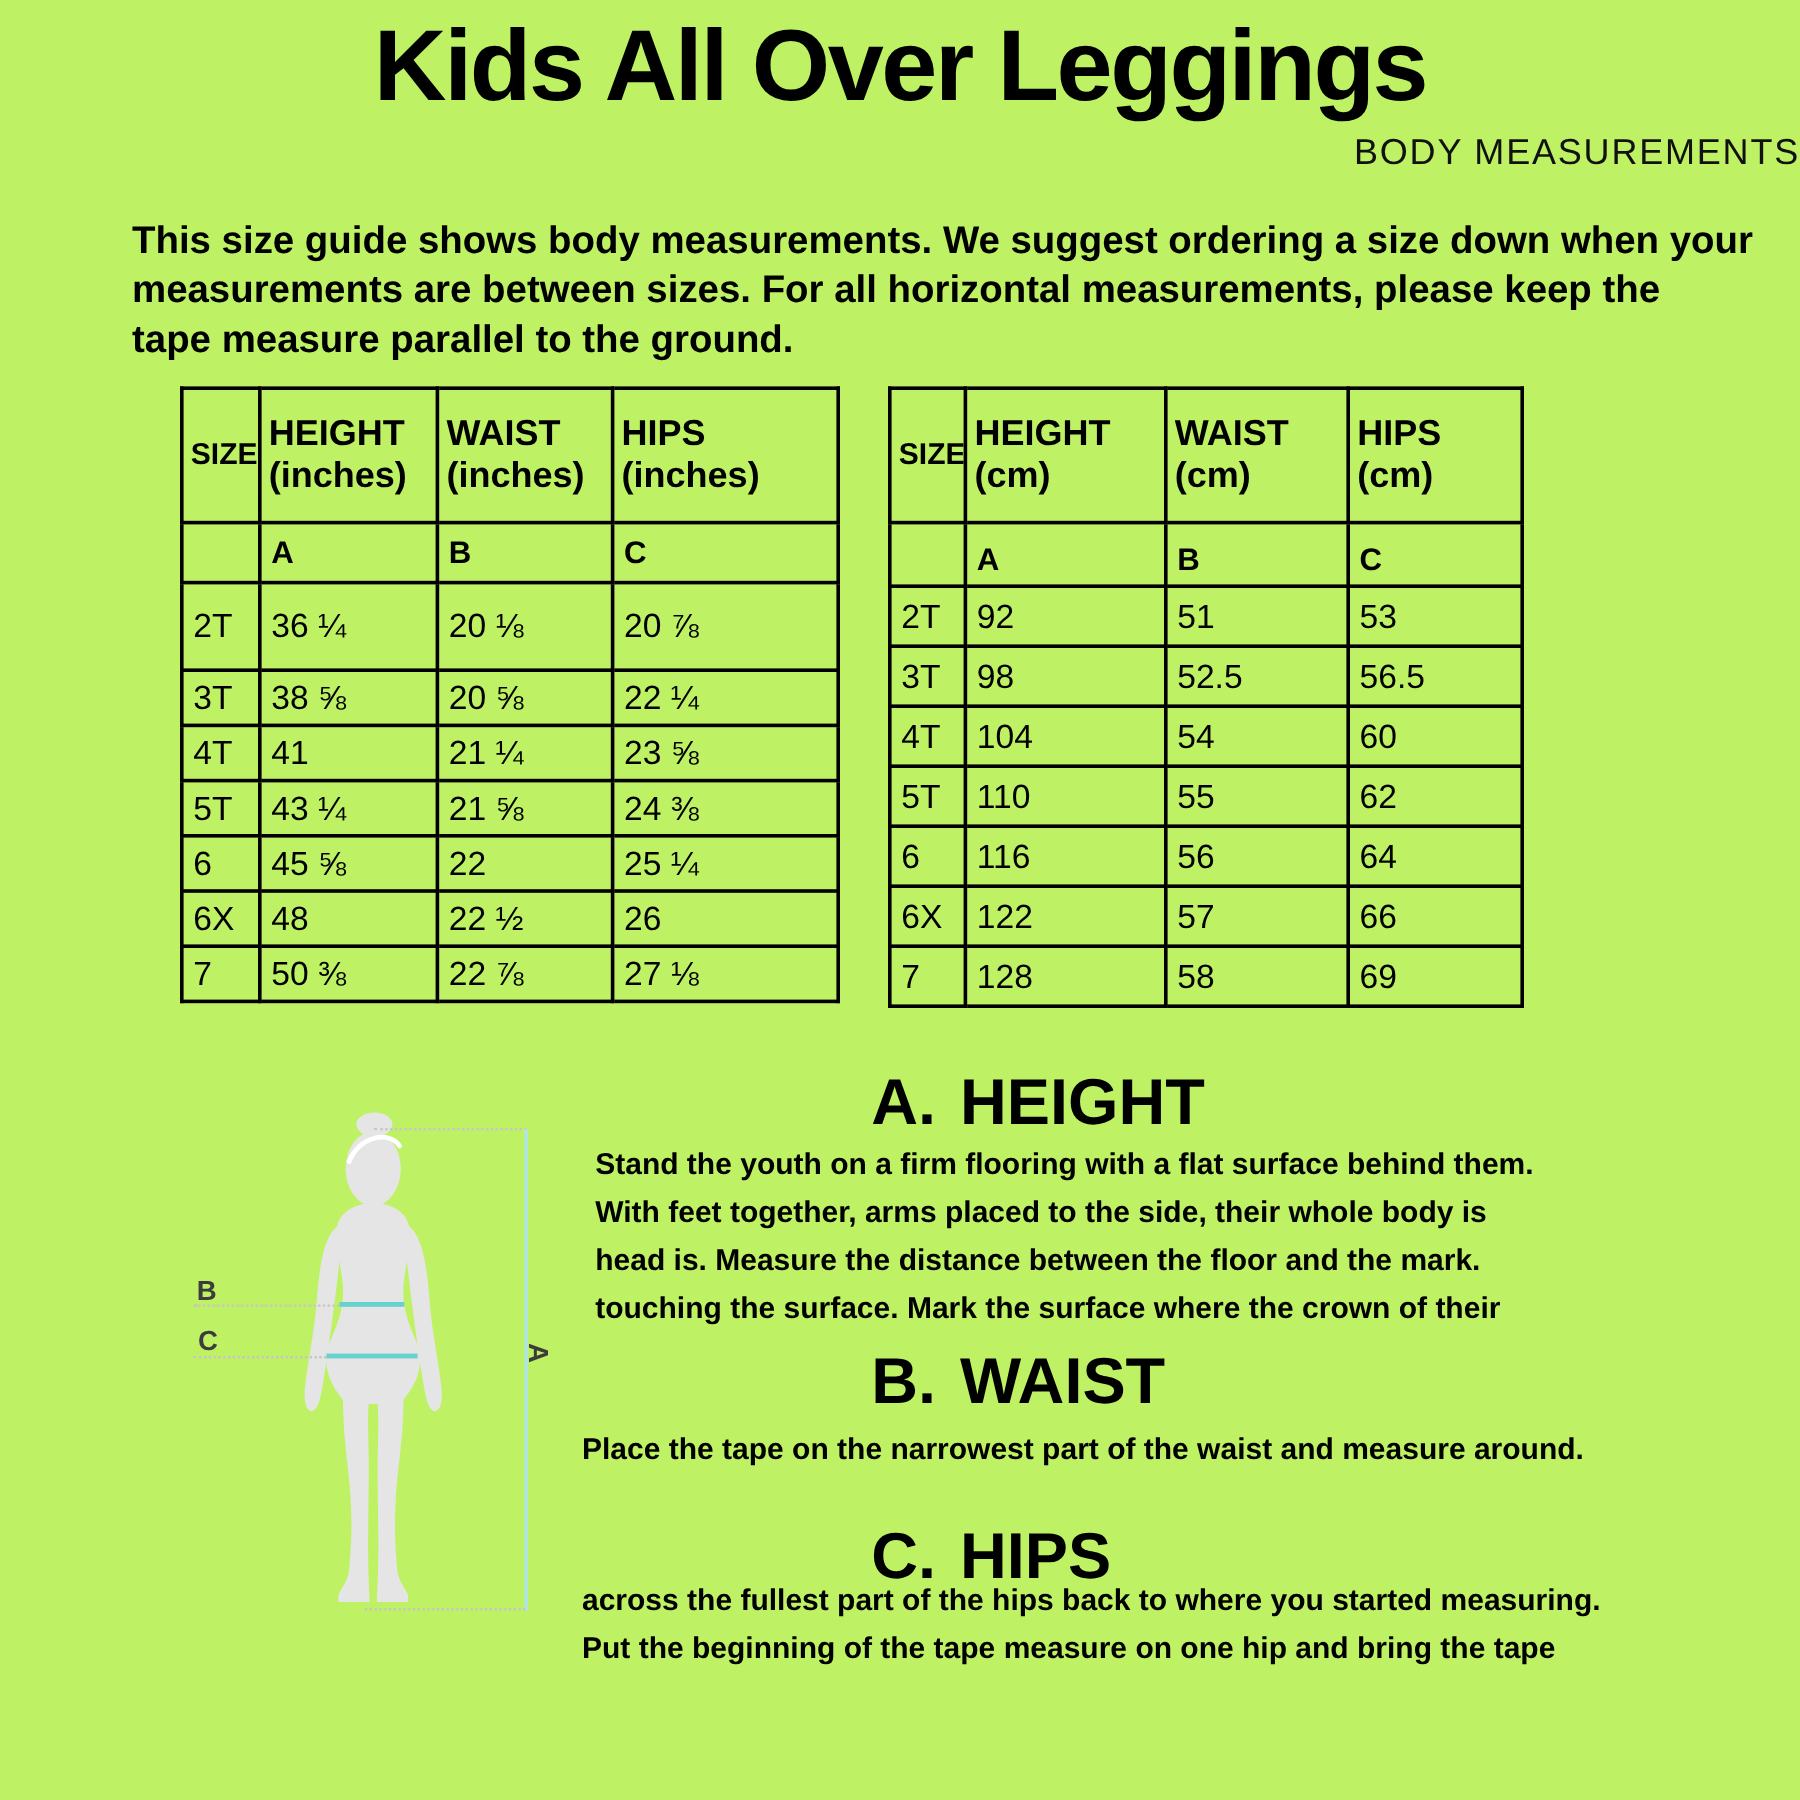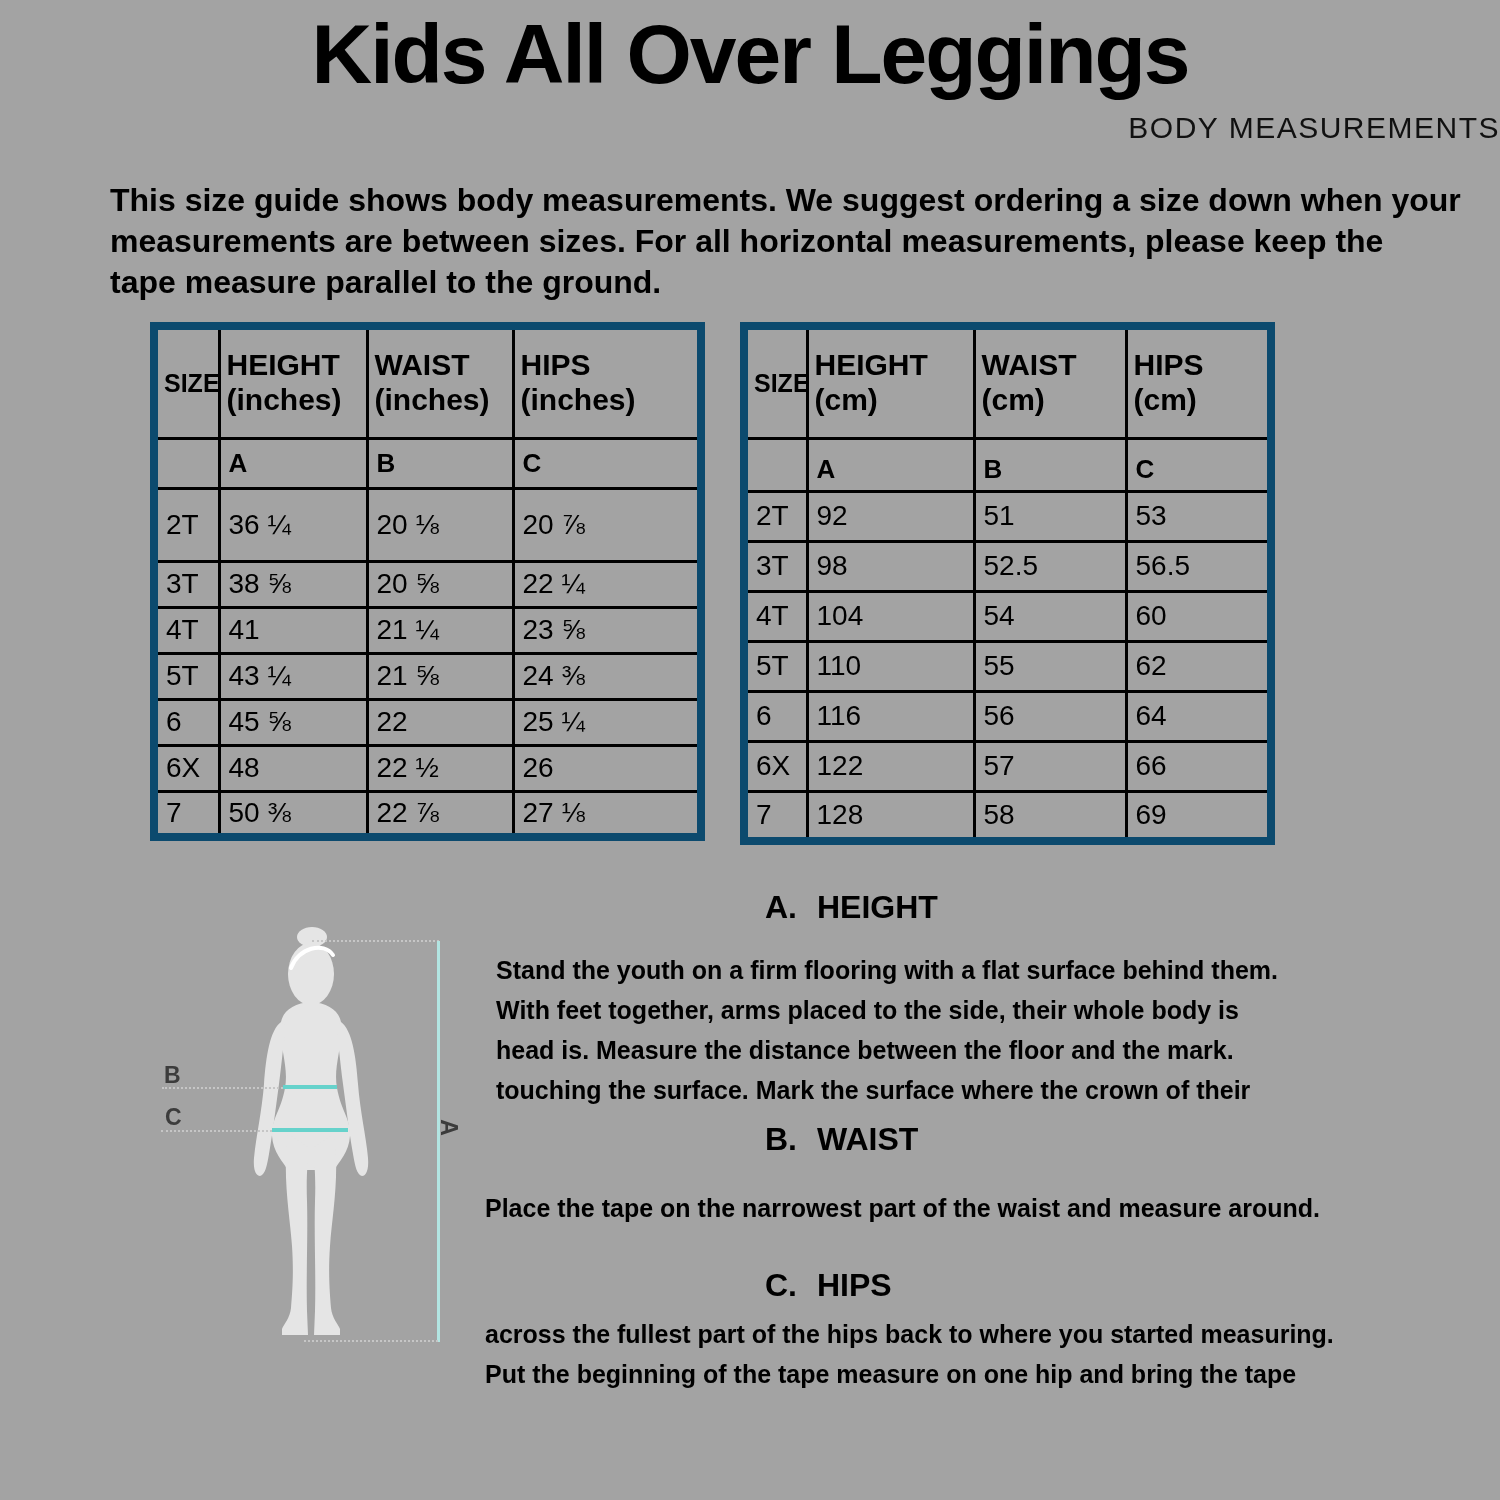--- a/index.html
+++ b/index.html
@@ -1,35 +1,35 @@
 <!DOCTYPE html>
 <html><head>
 <meta charset="utf-8">
 <style>
   html,body { margin:0; padding:0; background:#fff; }
   .page {
-    position:relative; width:1500px; height:1500px; background:#a3a3a3;
+    position:relative; width:1500px; height:1500px; background:#bef264;
     font-family:"Liberation Sans", sans-serif; color:#000; overflow:hidden;
   }
   .title {
     position:absolute; top:6px; left:0; width:100%; text-align:center;
     font-size:84px; font-weight:bold; letter-spacing:-2px; margin:0;
   }
   .subtitle {
     position:absolute; top:111px; left:0; width:100%; text-align:right;
     font-size:30px; letter-spacing:1.5px; color:#111;
   }
   .intro {
     position:absolute; left:110px; top:180px;
     font-size:32px; font-weight:bold; line-height:41px;
   }
   .line { white-space:nowrap; }
 
   
-  .tbl { position:absolute; border-collapse:collapse; table-layout:fixed; border:8px solid #0c4a6e; }
+  .tbl { position:absolute; border-collapse:collapse; table-layout:fixed; border:2px solid #0c4a6e; }
   .tbl th, .tbl td { border:3px solid #000; text-align:left; vertical-align:middle; overflow:hidden; }
   .tbl th { padding:4px 6px; font-size:30px; font-weight:bold; white-space:pre-line; line-height:1.16; }
   .tbl th:first-child { font-size:25px; }
   .tbl td { padding:2px 8px; }
   .tbl tr.header { height:112px; }
   .tbl tr.letters td { font-weight:bold; font-size:26px; }
   .tbl tr.data td { font-size:28px; font-weight:normal; }
   #table-inches { left:150px; top:322px; width:547px; }
   #table-cm     { left:740px; top:322px; width:527px; }
   #table-inches tr.letters { height:50px; }
@@ -42,21 +42,21 @@
   
   .figure { position:absolute; left:140px; top:920px; width:345px; height:430px; }
   .figure .abs { position:absolute; }
   .dotted { border-top:2px dotted #c6c6c6; height:0; }
   .teal-h { height:4px; background:#66d2cb; }
   .vline { width:3px; background:#b2e5e2; }
   .fig-label { font-size:23px; font-weight:bold; color:#3c3c3c; line-height:1; }
   .rot90 { transform:rotate(90deg); transform-origin:center; }
 
   
-  .section-heading { position:absolute; left:765px; font-size:32px; font-weight:bold; line-height:1.1; white-space:nowrap; }
+  .section-heading { position:absolute; left:726px; font-size:54px; font-weight:bold; line-height:1.1; white-space:nowrap; }
   .section-heading .letter { display:inline-block; margin-right:20px; }
   .section-par { position:absolute; left:485px; font-size:25px; font-weight:bold; line-height:40px; }
 </style>
 </head>
 <body>
 
 <div class="page">
 
   <h1 class="title">Kids All Over Leggings</h1>
   <div class="subtitle">BODY MEASUREMENTS</div>

